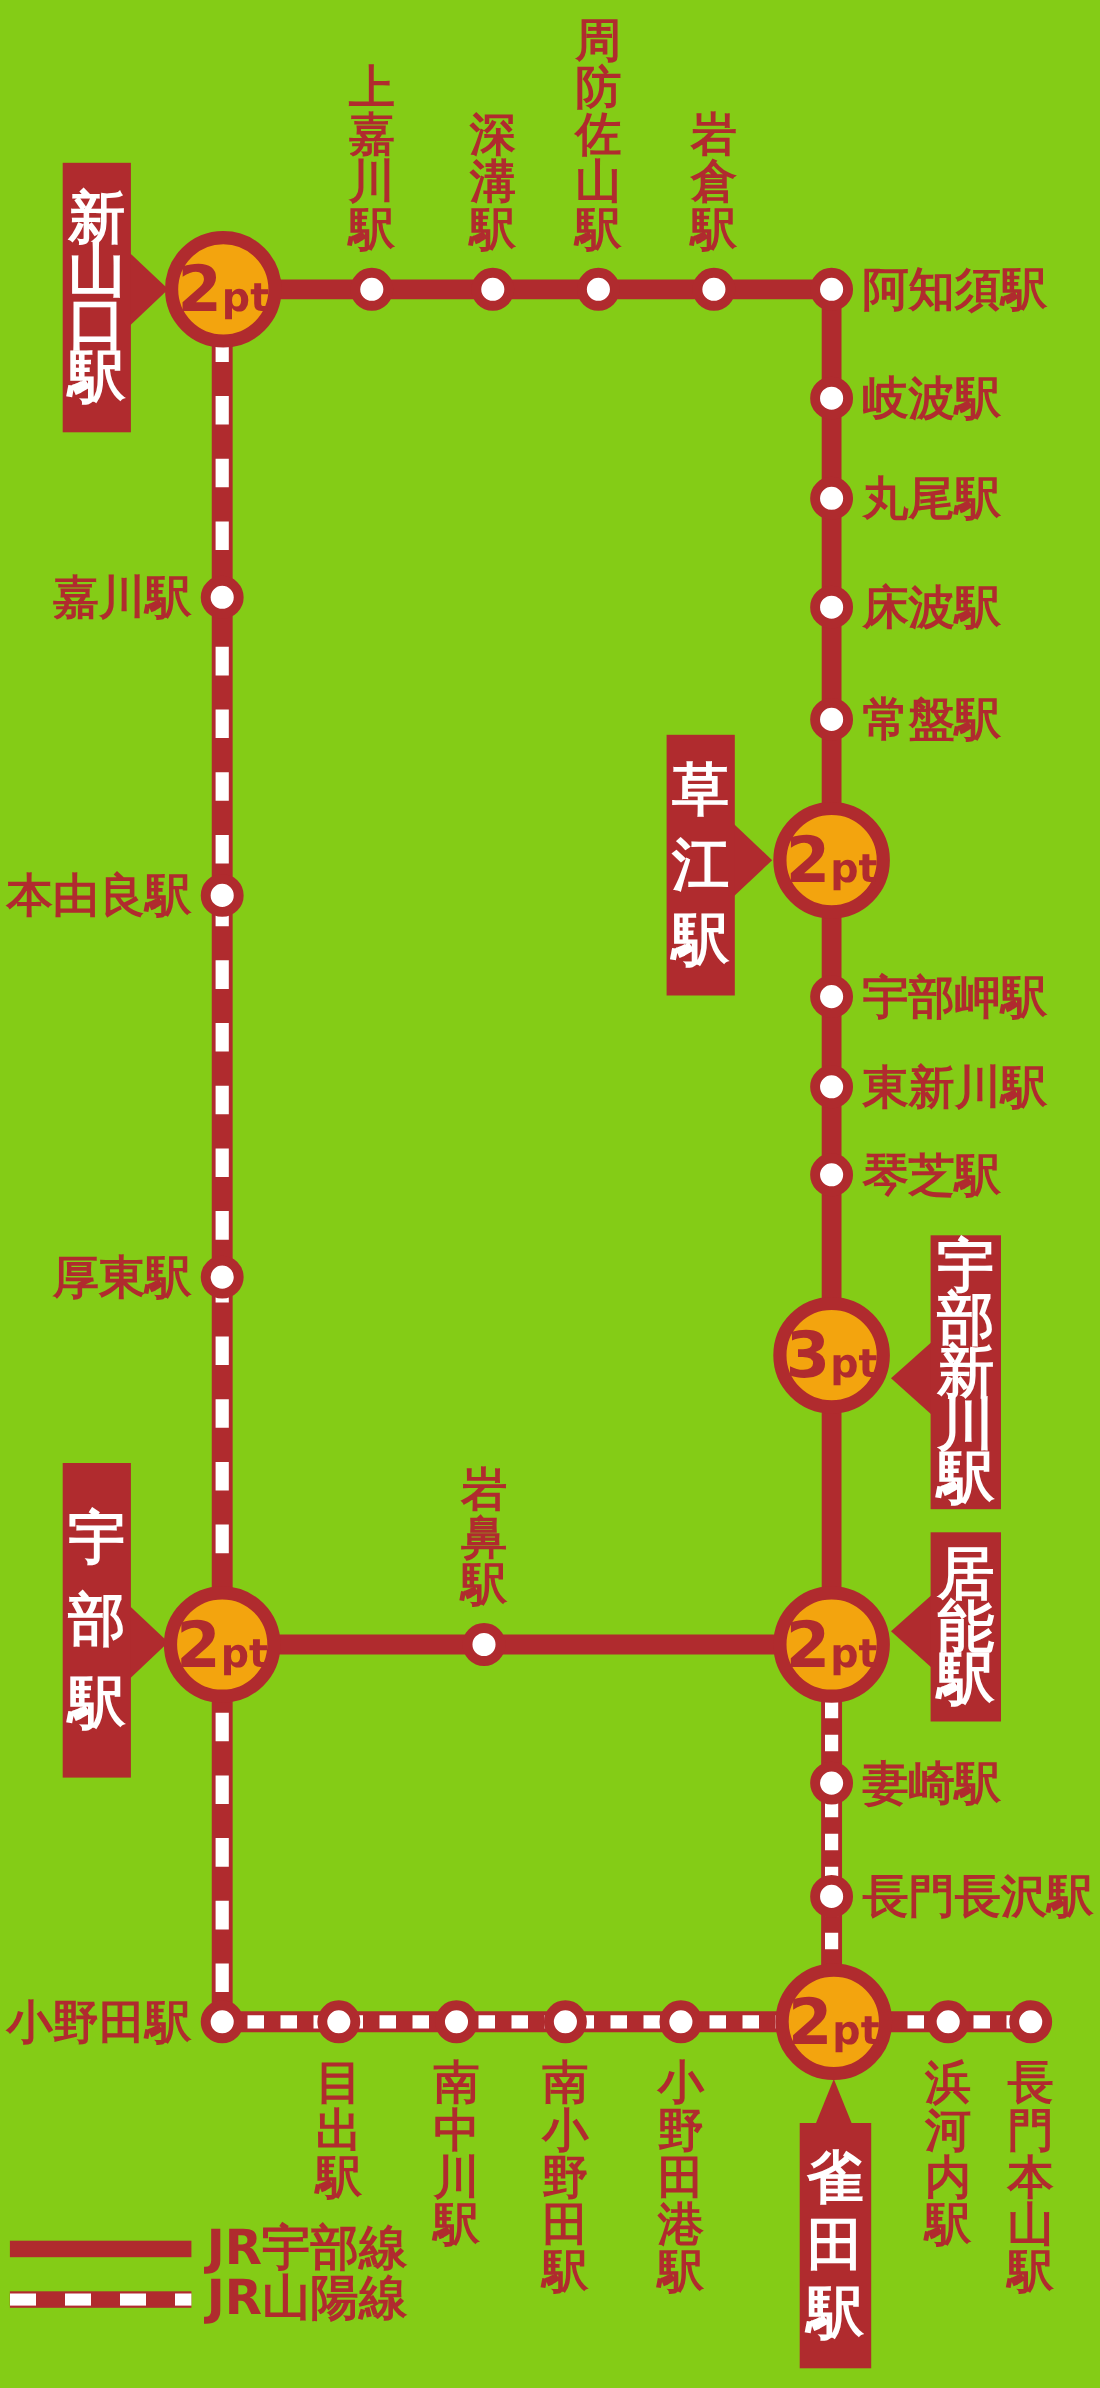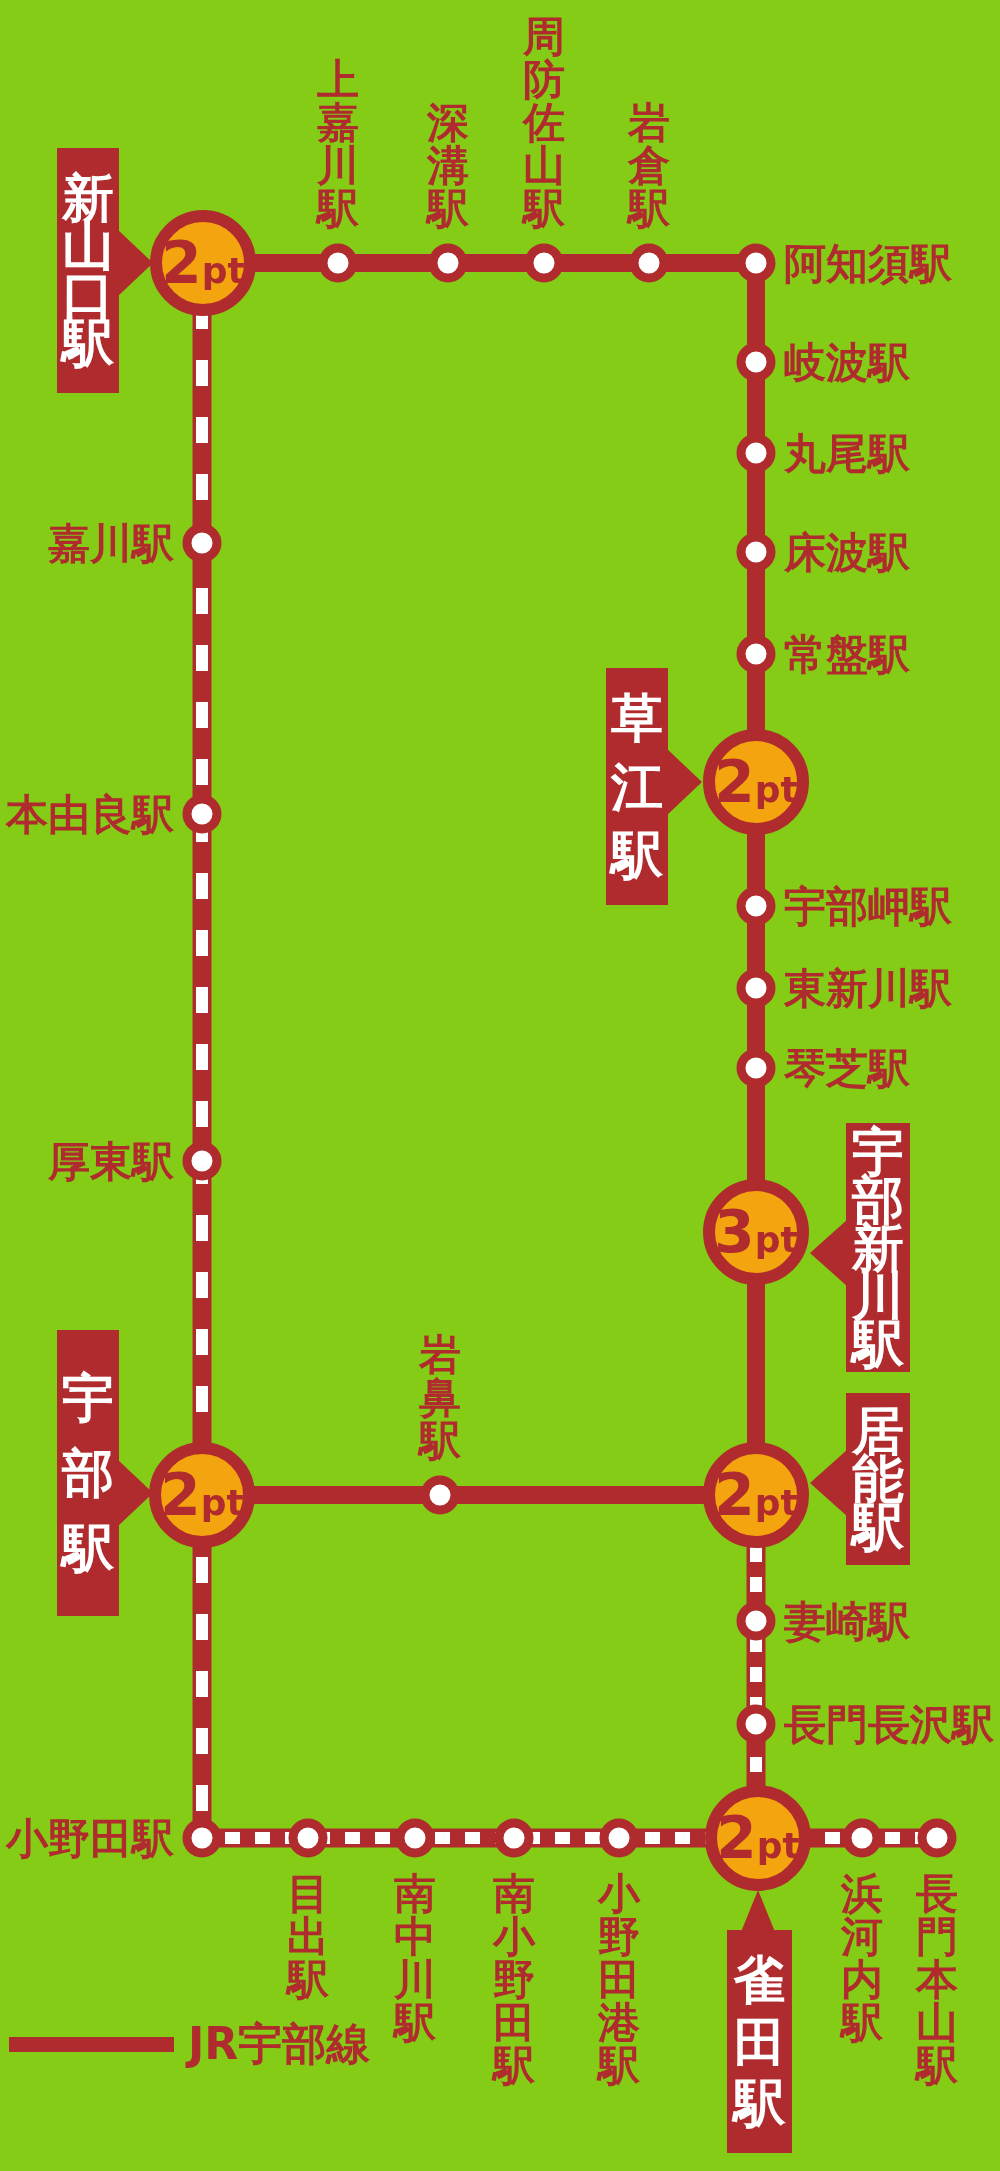--- a/index.html
+++ b/index.html
@@ -186,14 +186,18 @@
         <circle cx="758" cy="1838" r="47" fill="#F3A40E" stroke="#B02B2E" stroke-width="12"></circle>
         <text x="758" y="1858" text-anchor="middle" class="badge-text"><tspan class="badge-num">2</tspan><tspan class="badge-unit">pt</tspan></text>
       </g>
     </svg>
 
   <div class="legend">
     <div class="legend-row">
       <span class="legend-bar"></span>
       <span class="legend-label">JR宇部線</span>
     </div>
+    <div class="legend-row">
+      <span class="legend-bar sanyo"></span>
+      <span class="legend-label">JR山陽線</span>
+    </div>
   </div>
 </div>
 
 </body></html>

